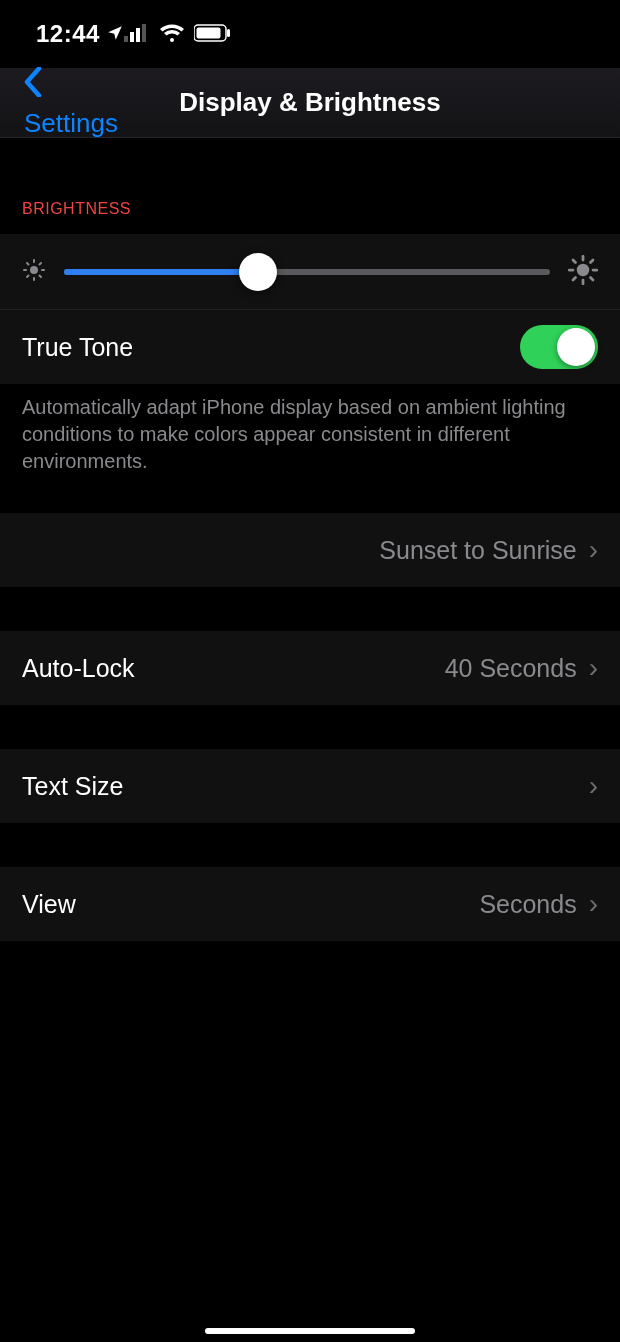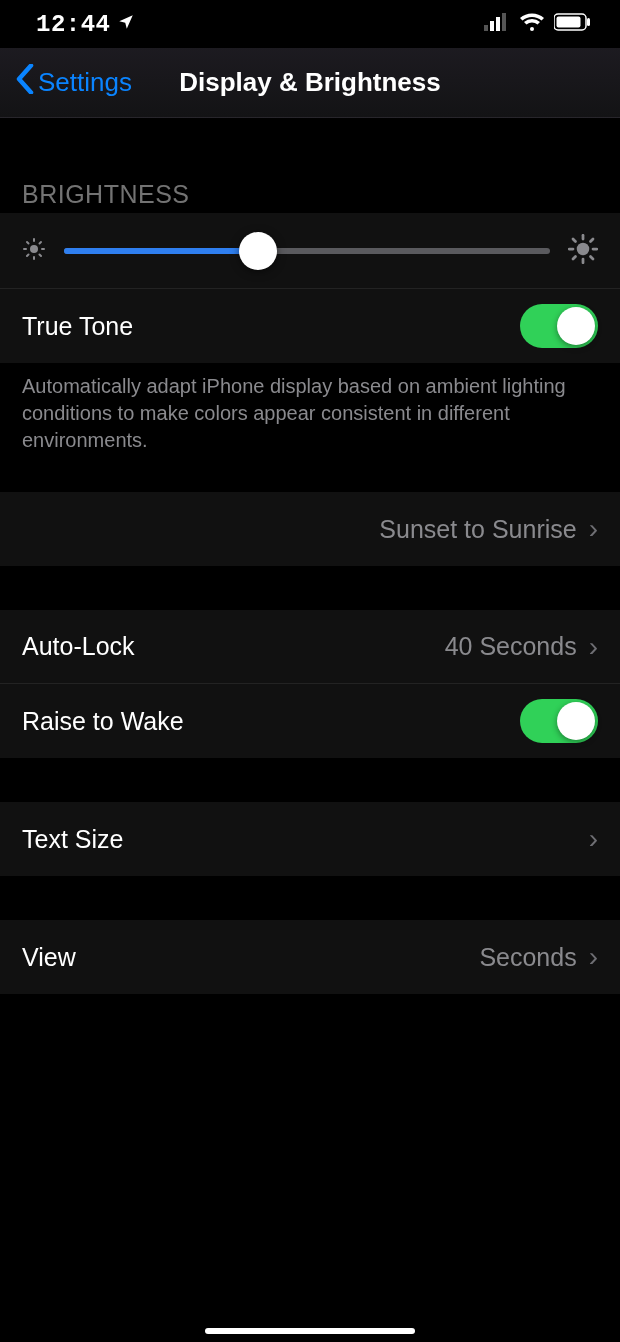--- a/index.html
+++ b/index.html
@@ -8,70 +8,69 @@
       height: 1342px;
       background: #000;
       color: #fff;
       font-family: -apple-system, "Helvetica Neue", Helvetica, Arial, sans-serif;
       overflow: hidden;
       position: relative;
     }
 
     
     .status-bar {
-      height: 48px;
-      display: flex;
-      align-items: center;
-      justify-content: space-between;
+      height: 68px;
+      display: flex;
+      align-items: center;
+      justify-content: flex-start;
       padding: 0 28px 0 36px;
       font-size: 24px;
       font-weight: 600;
       letter-spacing: 0.5px;
-      font-family: Liberation Mono, monospace;
     }
     .status-left { display: flex; align-items: center; gap: 6px; }
     .status-right { display: flex; align-items: center; gap: 10px; }
 
     
     .nav-header {
       height: 70px;
       display: flex;
       align-items: center;
       position: relative;
       background: linear-gradient(to bottom, rgba(30,28,34,0.95), rgba(20,20,22,0.95));
       border-bottom: 1px solid rgba(255,255,255,0.05);
     }
     .nav-back {
       display: flex;
-      align-items: center;
       color: #0a84ff;
       font-size: 26px;
-      padding-left: 16px;
+      padding-left: 24px;
       gap: 4px;
+      flex-direction: column;
     }
     .nav-title {
       position: absolute;
       left: 50%;
       transform: translateX(-50%);
       font-size: 26px;
       font-weight: 600;
       color: #fff;
     }
 
     
     .content {
       width: 100%;
     }
 
     
     .group { background: #111; }
     .group-header {
-      font-size: 25px;
-      color: #737373;
-      padding: 18px 22px 4px 22px;
+      font-size: 16px;
+      color: #ef4444;
+      padding: 18px 22px 16px 22px;
       text-transform: uppercase;
       letter-spacing: 0.5px;
     }
     .group-footer {
       font-size: 20px;
       line-height: 1.35;
       color: #8a8a8e;
       padding: 10px 22px 18px 22px;
     }
 
@@ -296,27 +295,20 @@
 
   <div class="section-gap"></div>
 
   <div class="group">
     <div class="cell">
       <span class="label">Auto-Lock</span>
       <span class="spacer"></span>
       <span class="value">40 Seconds</span>
       <span class="chevron">›</span>
     </div>
-    <div class="cell">
-      <span class="label">Raise to Wake</span>
-      <span class="spacer"></span>
-      <div class="toggle on">
-          <div class="knob"></div>
-        </div>
-    </div>
   </div>
 
   <div class="section-gap"></div>
 
   <div class="group">
     <div class="cell">
       <span class="label">Text Size</span>
       <span class="spacer"></span>
       <span class="chevron">›</span>
     </div>

